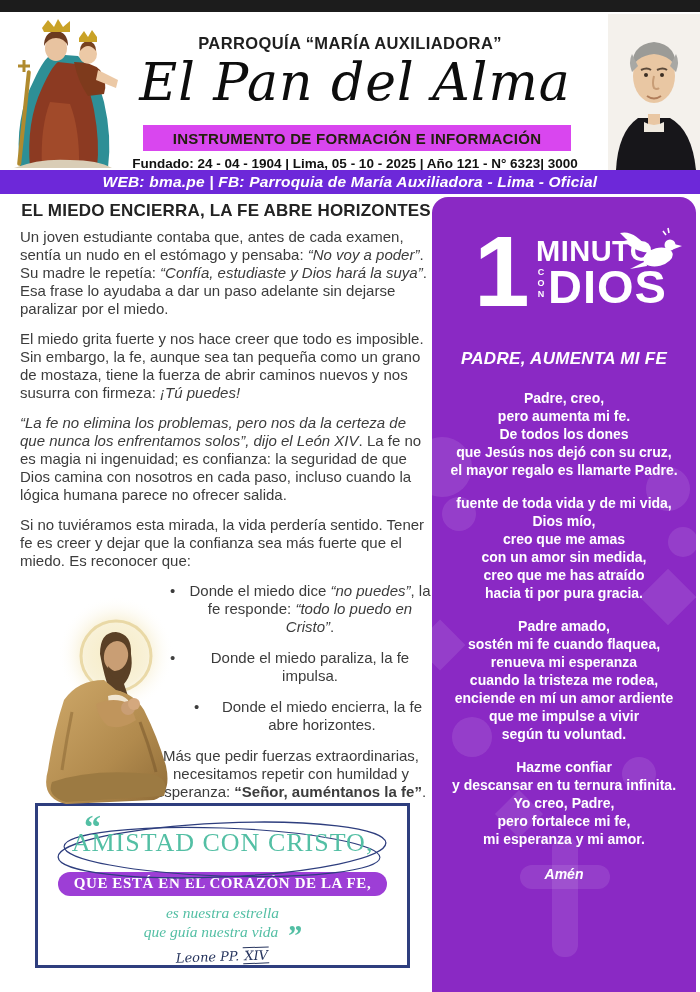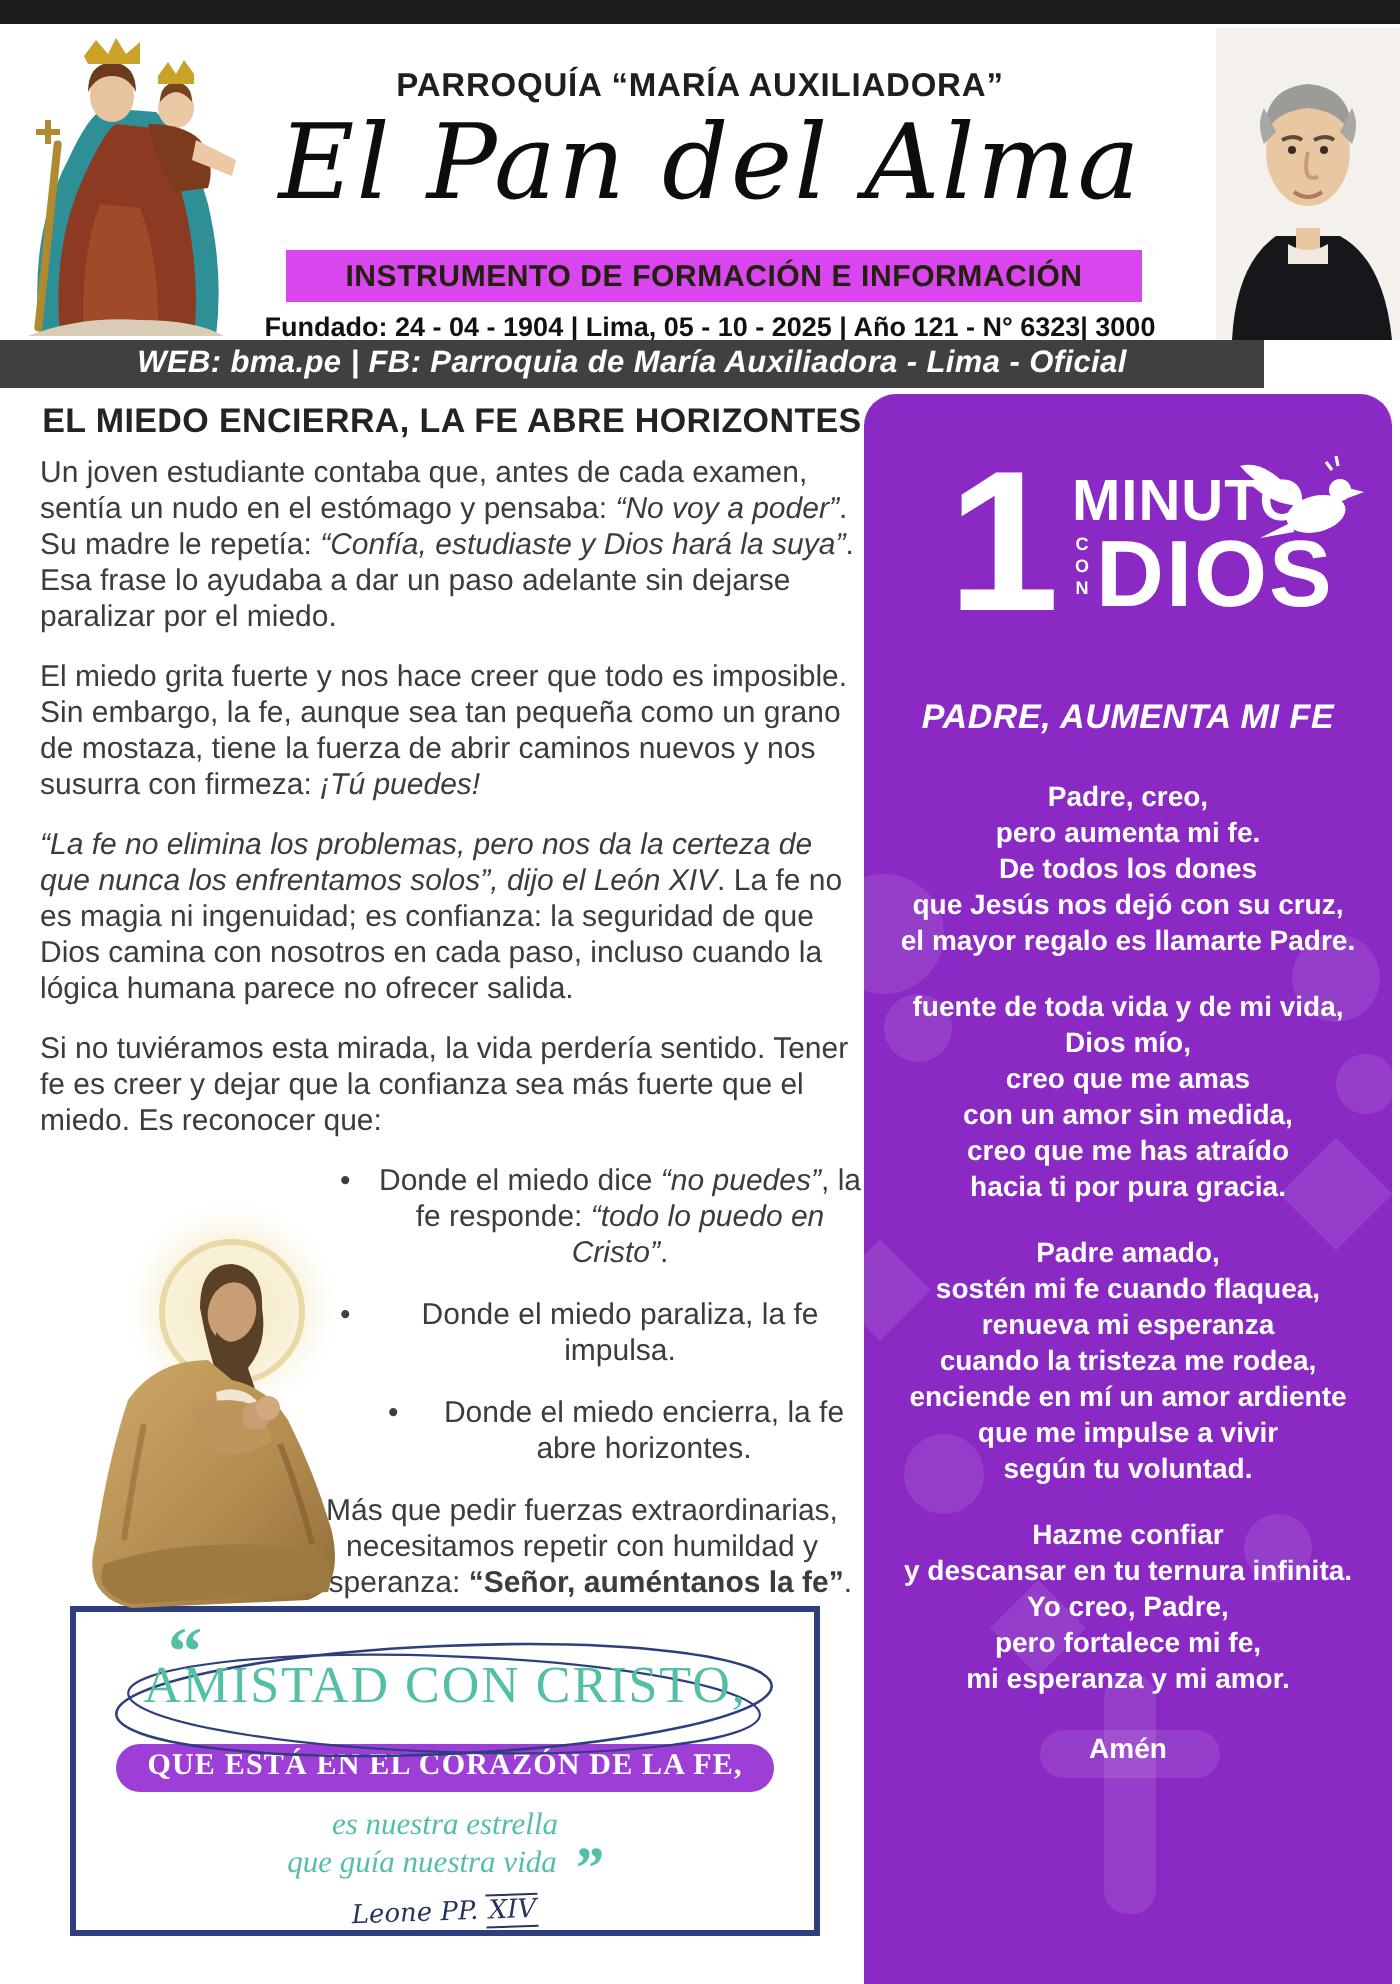--- a/index.html
+++ b/index.html
@@ -16,21 +16,21 @@
   .parish{position:absolute;left:140px;top:22px;width:420px;text-align:center;
     font-size:16.5px;font-weight:bold;letter-spacing:.4px;color:#1f1f1f;}
   .script-title{position:absolute;left:120px;top:40px;width:470px;text-align:center;
     font-family:"DejaVu Serif","Liberation Serif",serif;font-style:italic;
     font-size:52px;color:#0d0d0d;letter-spacing:1px;}
   .banner{position:absolute;left:143px;top:113px;width:428px;height:26px;background:#d946ef;
     display:flex;align-items:center;justify-content:center;
     font-size:15px;font-weight:bold;color:#23200f;letter-spacing:.3px;}
   .founded{position:absolute;left:120px;top:144px;width:470px;text-align:center;
     font-size:13.5px;font-weight:bold;color:#111;}
-  .webbar{position:absolute;left:0;top:170px;width:632px;height:24px;background:#404040;
+  .webbar{position:absolute;left:0;top:170px;width:700px;height:24px;background:#6d28d9;
     display:flex;align-items:center;justify-content:center;color:#fff;
     font-size:15.5px;font-weight:bold;font-style:italic;letter-spacing:.2px;}
   
   .article{position:absolute;left:20px;top:200px;width:412px;color:#3c3c3c;
     font-size:15px;line-height:18px;}
   .article h1{margin:0 0 7px;text-align:center;font-size:17px;line-height:21px;
     font-weight:800;color:#232323;letter-spacing:.2px;}
   .article p{margin:0 0 12px;}
   .it{font-style:italic;}
   .bd{font-weight:bold;}
@@ -71,21 +71,21 @@
   .logo .con{position:absolute;left:104px;top:40px;font-size:9px;font-weight:800;
     writing-mode:vertical-rl;text-orientation:upright;letter-spacing:1px;line-height:10px;}
   .logo .dios{position:absolute;left:116px;top:32px;font-size:47px;font-weight:800;letter-spacing:1px;}
   .logo .dove{position:absolute;left:184px;top:-2px;width:66px;height:52px;}
   .panel-heading{position:absolute;left:0;top:152px;width:264px;text-align:center;
     font-size:17px;font-weight:800;font-style:italic;letter-spacing:.3px;}
   .prayer{position:absolute;left:0;top:192px;width:264px;text-align:center;
     font-size:14px;font-weight:bold;line-height:18px;}
   .stanza{margin-bottom:15px;}
   .stanza div{white-space:nowrap;}
-  .amen{margin-top:17px;font-weight:bold;}
+  .amen{margin-top:17px;font-weight:bold;font-style:italic;}
 </style>
 </head>
 <body>
 
 <div class="topbar"></div>
 
 <div class="header">
   <svg class="mary" viewBox="0 0 132 152">
 
     <path d="M20 150 Q14 100 34 62 Q44 40 52 36 L78 38 Q96 54 104 84 Q112 118 108 150 Z" fill="#2e8f96"></path>

